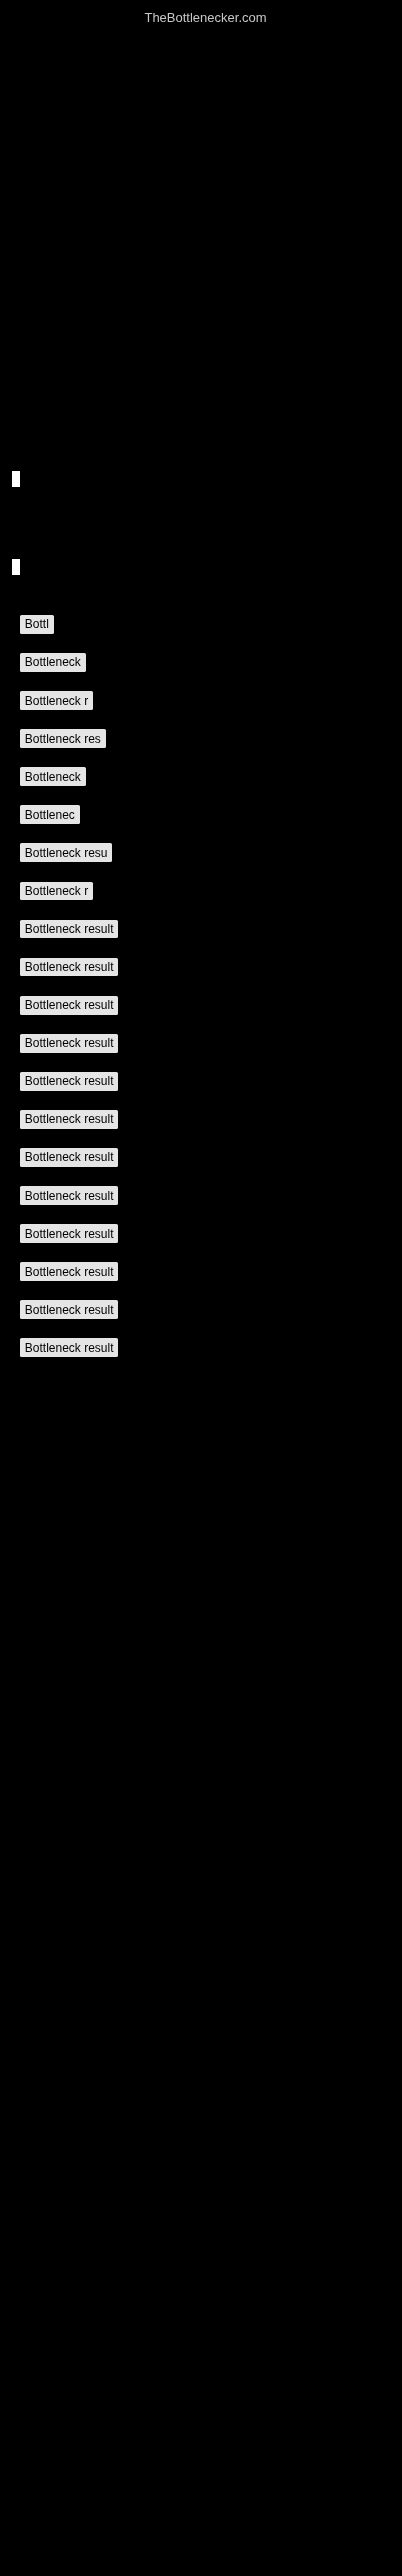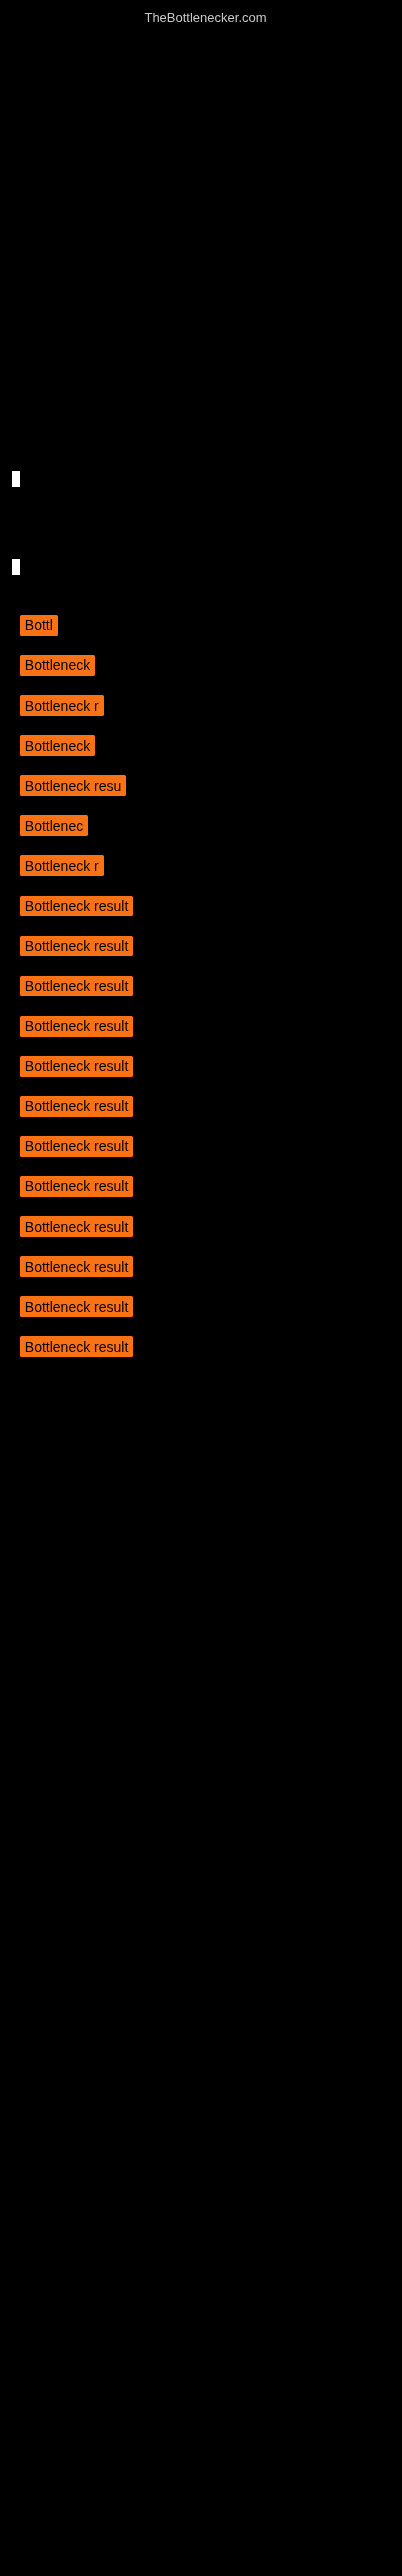--- a/index.html
+++ b/index.html
@@ -47,23 +47,23 @@
       margin-top: 32px;
     }
 
     .bottleneck-item {
       margin-bottom: 11.3px;
       display: flex;
       align-items: center;
     }
 
     .bottleneck-badge {
-      background-color: #f97316;
+      background-color: #e5e5e5;
       color: #000;
-      font-size: 14px;
+      font-size: 12px;
       font-weight: normal;
       padding: 2.4px 4.8px;
       display: inline-block;
       white-space: nowrap;
       border-radius: 1.6px;
     }
 
     .cursor-bar-2 {
       display: block;
       width: 1.6px;
@@ -99,27 +99,30 @@
   <div class="bottleneck-item">
         <span class="bottleneck-badge">Bottl</span>
       </div>
       <div class="bottleneck-item">
         <span class="bottleneck-badge">Bottleneck</span>
       </div>
       <div class="bottleneck-item">
         <span class="bottleneck-badge">Bottleneck r</span>
       </div>
       <div class="bottleneck-item">
+        <span class="bottleneck-badge">Bottleneck res</span>
+      </div>
+      <div class="bottleneck-item">
         <span class="bottleneck-badge">Bottleneck</span>
       </div>
       <div class="bottleneck-item">
-        <span class="bottleneck-badge">Bottleneck resu</span>
+        <span class="bottleneck-badge">Bottlenec</span>
       </div>
       <div class="bottleneck-item">
-        <span class="bottleneck-badge">Bottlenec</span>
+        <span class="bottleneck-badge">Bottleneck resu</span>
       </div>
       <div class="bottleneck-item">
         <span class="bottleneck-badge">Bottleneck r</span>
       </div>
       <div class="bottleneck-item">
         <span class="bottleneck-badge">Bottleneck result</span>
       </div>
       <div class="bottleneck-item">
         <span class="bottleneck-badge">Bottleneck result</span>
       </div>

